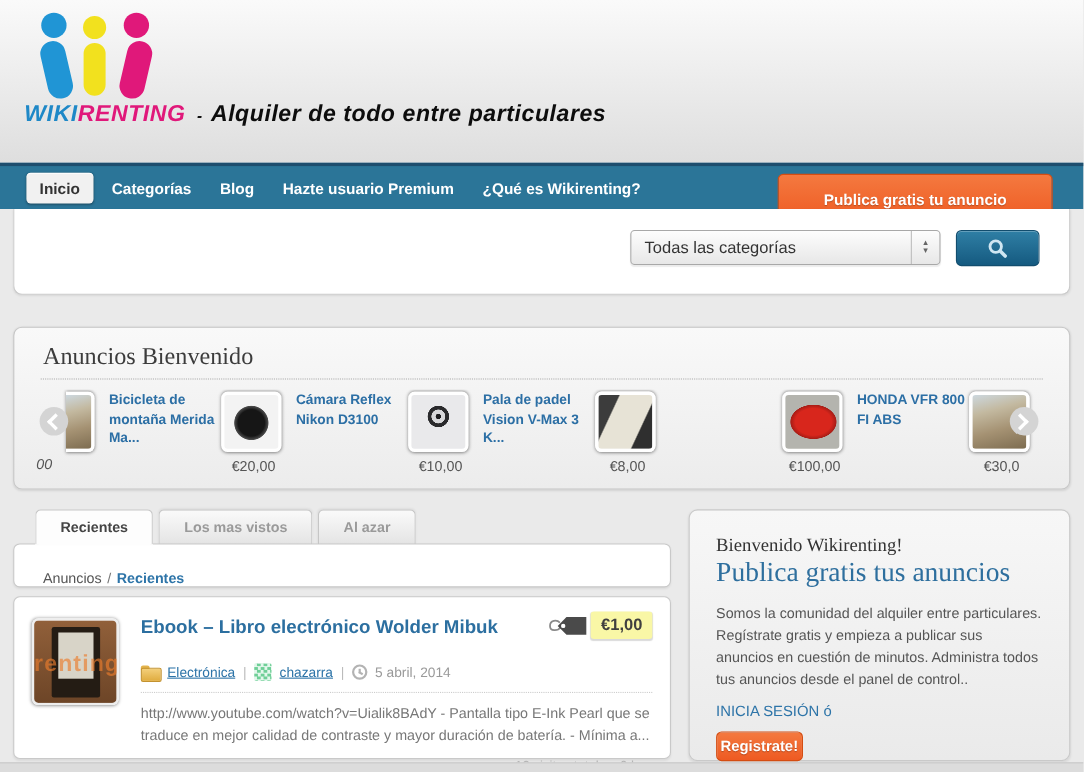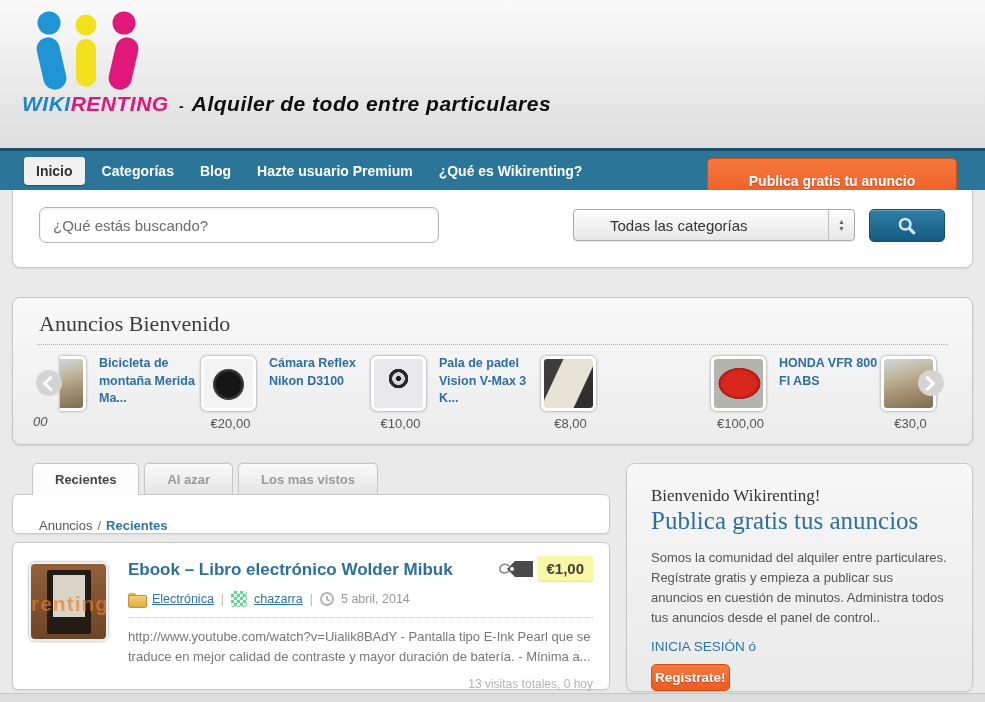--- a/index.html
+++ b/index.html
@@ -78,21 +78,20 @@
   }
   .search-input::placeholder { color:#6b6b6b; }
   .category-select {
     position:absolute; left:560px; top:19px;
     width:282px; height:32px;
     background:linear-gradient(#fdfdfd,#e7e7e7);
     border:1px solid #a8a8a8; border-radius:4px;
     display:flex; align-items:center;
     font-size:15px; color:#333; cursor:pointer;
     box-shadow:0 1px 1px rgba(0,0,0,.08);
-    padding-left:24px;
   }
   .category-select .sel-label { padding-left:12px; flex:1; }
   .sel-spinner {
     width:26px; height:100%;
     border-left:1px solid #bdbdbd;
     display:flex; flex-direction:column;
     align-items:center; justify-content:center;
     color:#666; font-size:7px; line-height:7px;
   }
   .sel-spinner::before { content:"\25B2"; }
@@ -245,21 +244,21 @@
   }
   .price-tag-wrap { margin-left:auto; display:flex; align-items:center; }
   .price-badge {
     background:#f9f7a6; border-radius:3px;
     padding:4px 9px; font-weight:bold; font-size:15px; color:#404040;
     box-shadow:0 1px 1px rgba(0,0,0,.15);
     text-align:right;
   }
   .listing-meta {
     display:flex; align-items:center; gap:7px;
-    margin-top:10px; font-size:12.5px;
+    margin-top:22px; font-size:12.5px;
   }
   .meta-link { color:#2d74a8; text-decoration:underline; cursor:pointer; }
   .meta-sep { color:#bbb; }
   .meta-date { color:#999; }
   .avatar {
     width:16px; height:16px; border-radius:2px;
     background:repeating-conic-gradient(#6fcf97 0% 25%, #e3f7ec 0% 50%) 0 0 / 6px 6px;
   }
   .folder-icon { width:17px; height:13px; position:relative; }
   .folder-icon::before {
@@ -352,21 +351,20 @@
 <div class="navbar">
   <div class="nav-item active">Inicio</div>
   <div class="nav-item">Categorías</div>
   <div class="nav-item">Blog</div>
   <div class="nav-item">Hazte usuario Premium</div>
   <div class="nav-item">¿Qué es Wikirenting?</div>
   <div class="nav-cta">Publica gratis tu anuncio</div>
 </div>
 
 <div class="search-panel">
-  <input class="search-input" type="text" placeholder="¿Qué estás buscando?" style="">
   <div class="category-select">
     <span class="sel-label">Todas las categorías</span>
     <span class="sel-spinner"></span>
   </div>
   <div class="search-btn">
     <svg width="20" height="20" viewBox="0 0 20 20">
       <circle cx="8.2" cy="8.2" r="5.2" fill="none" stroke="#cfe6f2" stroke-width="2.6"></circle>
       <line x1="12.5" y1="12.5" x2="16.8" y2="16.8" stroke="#cfe6f2" stroke-width="3.2" stroke-linecap="round"></line>
     </svg>
   </div>
@@ -419,22 +417,22 @@
   </div>
   <div class="car-arrow car-prev"></div>
   <div class="car-arrow car-next"></div>
 </div>
 
 <div class="main-row">
 
   <div class="main-col">
     <div class="tabs-row">
       <div class="tab active">Recientes</div>
+      <div class="tab">Los mas vistos</div>
       <div class="tab">Al azar</div>
-      <div class="tab">Los mas vistos</div>
     </div>
 
     <div class="breadcrumb-panel">
       <span class="bc-section">Anuncios</span>
       <span class="bc-sep">/</span>
       <span class="bc-current">Recientes</span>
     </div>
 
     <div class="listing-card">
       <div class="listing-thumb">

